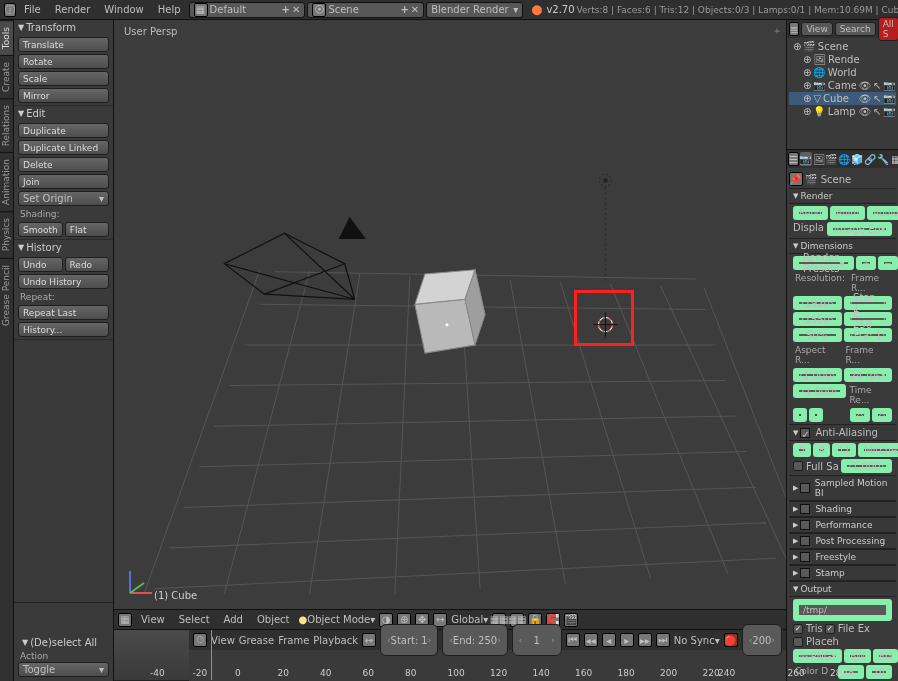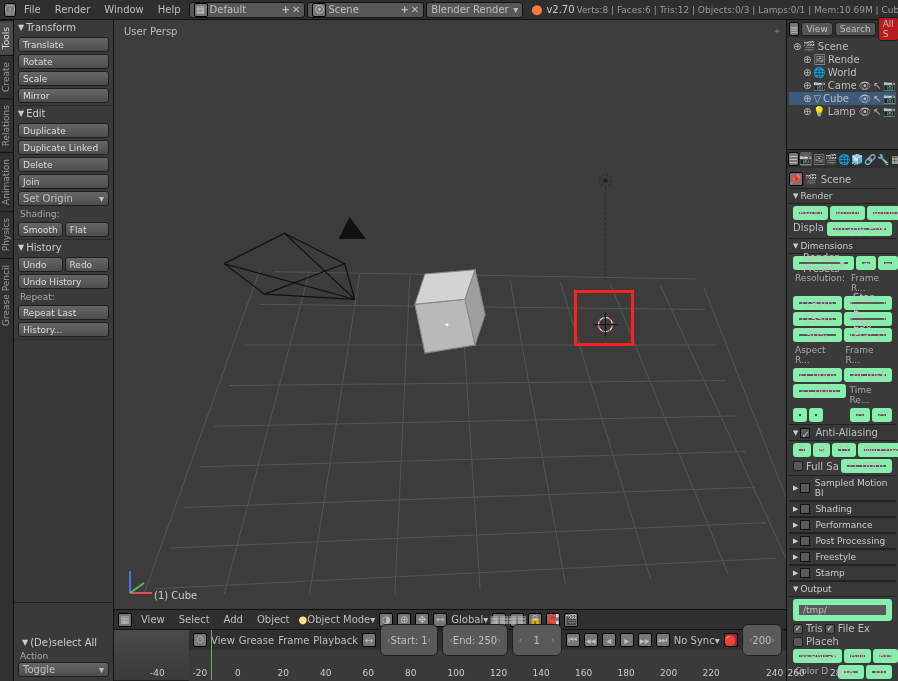--- a/index.html
+++ b/index.html
@@ -277,21 +277,21 @@
             <span class="tick" style="left: 206px;">40</span>
             <span class="tick" style="left: 248.5px;">60</span>
             <span class="tick" style="left: 291px;">80</span>
             <span class="tick" style="left: 333.5px;">100</span>
             <span class="tick" style="left: 376px;">120</span>
             <span class="tick" style="left: 418.5px;">140</span>
             <span class="tick" style="left: 461px;">160</span>
             <span class="tick" style="left: 503.5px;">180</span>
             <span class="tick" style="left: 546px;">200</span>
             <span class="tick" style="left: 588.5px;">220</span>
-            <span class="tick" style="left: 652px;">240</span>
+            <span class="tick" style="left: 604px;">240</span>
             <span class="tick" style="left: 673.5px;">260</span>
             <span class="tick" style="left: 716px;">280</span>
           </div>
         <div id="timeline-header">
           <span class="mini-icon">⏱</span>
           <span class="menu-item">View</span>
           <span class="menu-item">Grease</span>
           <span class="menu-item">Frame</span>
           <span class="menu-item">Playback</span>
           <span class="mini-icon">↔</span>

